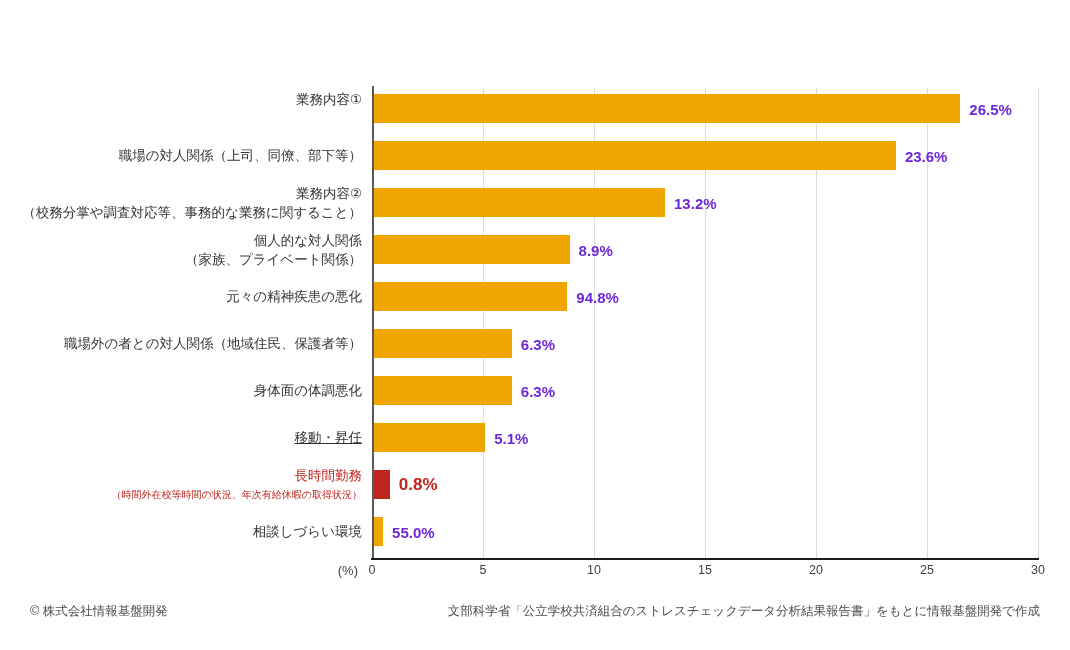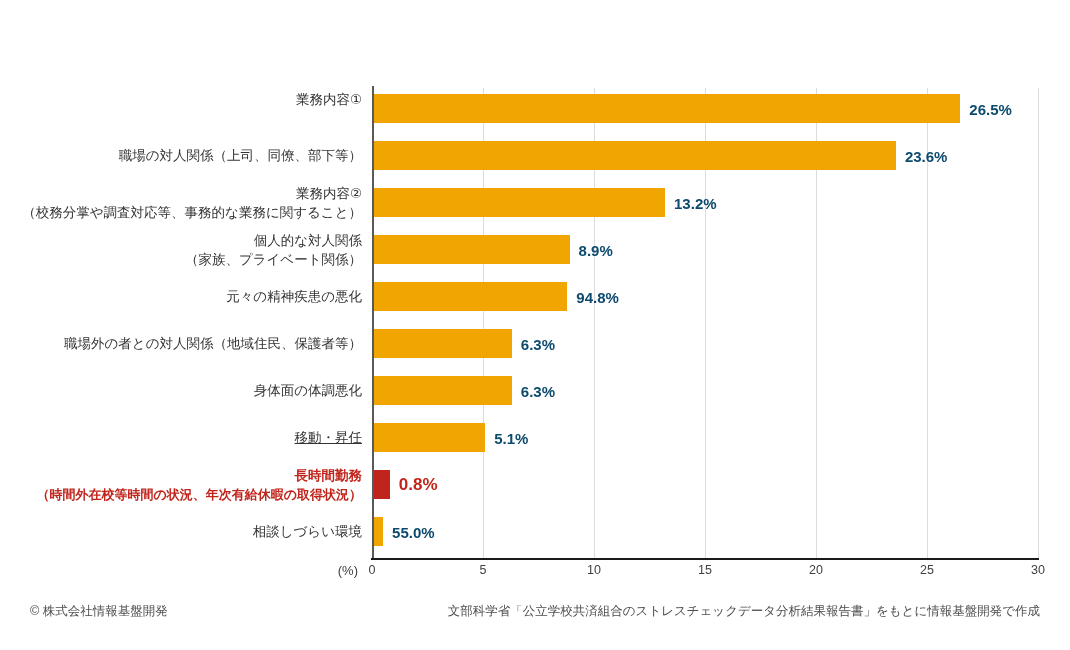--- a/index.html
+++ b/index.html
@@ -21,25 +21,25 @@
   .gridline{position:absolute;width:1px;background:#dcdcdc;}
   .y-axis{position:absolute;width:2px;background:#595959;}
   .x-axis{position:absolute;height:2px;background:#1a1a1a;}
   .bar{position:absolute;height:29px;}
   .cat-label{
     position:absolute;
     text-align:right;
     font-size:13.5px;color:#333333;
     line-height:19px;white-space:nowrap;
   }
-  .cat-label.highlight{color:#c0251c;font-weight:bold;}
-  .cat-label.highlight .line2{font-size:13px;}
+  .cat-label.highlight{color:#c0251c;font-weight:normal;}
+  .cat-label.highlight .line2{font-size:10px;}
   .value-label{
     position:absolute;
-    font-size:15px;font-weight:bold;color:#0c4a6e;
+    font-size:15px;font-weight:bold;color:#6d28d9;
     white-space:nowrap;
   }
   .value-label.highlight{color:#c0251c;font-size:17px;}
   .tick-label{
     position:absolute;width:40px;text-align:center;
     font-size:12.5px;color:#404040;
   }
   .unit-label{
     position:absolute;text-align:right;
     font-size:13px;color:#404040;

